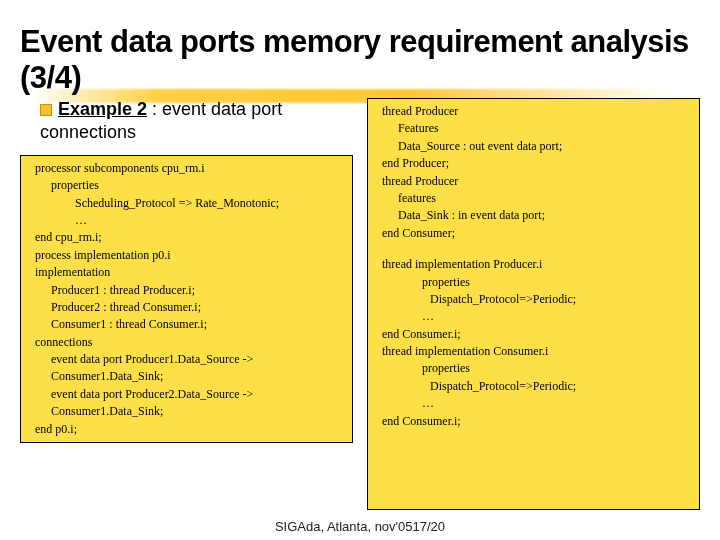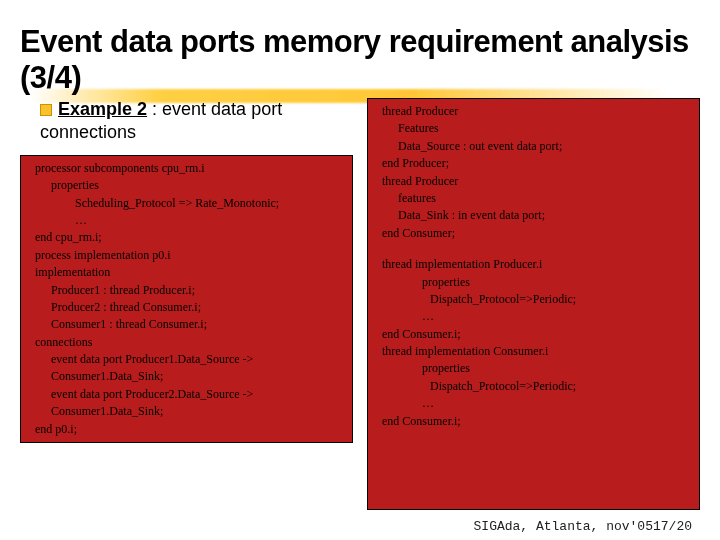--- a/index.html
+++ b/index.html
@@ -58,44 +58,44 @@
     display:inline-block;
     width:12px; height:12px;
     background:#fbc02d;
     border:1px solid #c99400;
     margin-right:6px;
     position:relative;
     top:1px;
   }
   .bullet-strong { font-weight:700; text-decoration: underline; }
   .codebox {
-    background: #b91c1c;
+    background: #fde047;
     border: 1px solid #000;
     font-family: "Times New Roman", Times, serif;
     font-size: 12px;
     line-height: 1.45;
     padding: 4px 6px;
     color:#000;
   }
   .codebox.right { flex: 1; }
   .codebox .ind1 { padding-left: 8px; }
   .codebox .ind2 { padding-left: 24px; }
   .codebox .ind3 { padding-left: 48px; }
   .codebox .ind4 { padding-left: 56px; }
   .codebox .blank { height: 14px; }
   .footer {
     position:absolute;
     bottom:6px;
     left:28px;
     right:28px;
-    font-family: Liberation Mono, monospace;
+    font-family: Liberation Sans, sans-serif;
     font-size: 13px;
     color:#222;
     display:flex;
-    justify-content:flex-end;
+    justify-content:center;
   }
 </style>
 </head>
 <body>
 
 <div class="title-region">
   <h1 class="title">Event data ports memory requirement analysis (3/4)</h1>
   <div class="brush"></div>
 </div>
 

